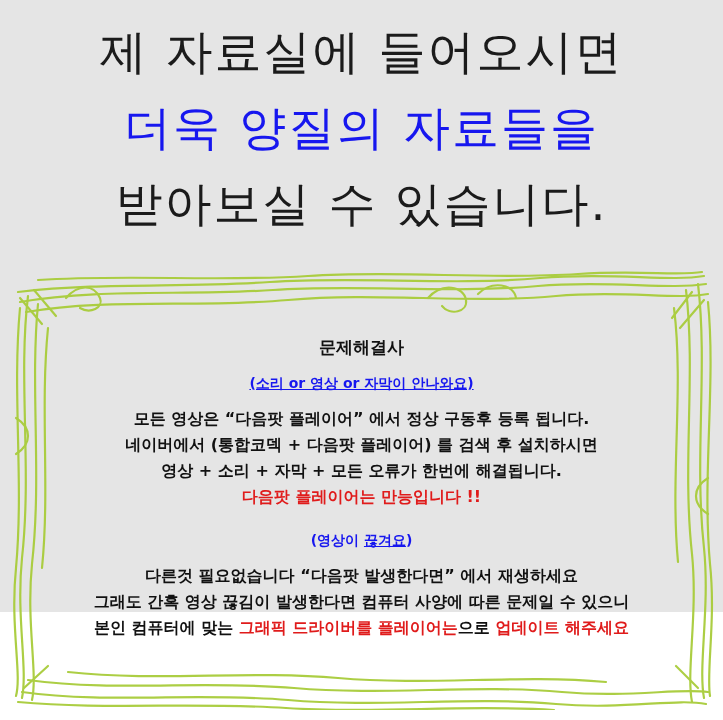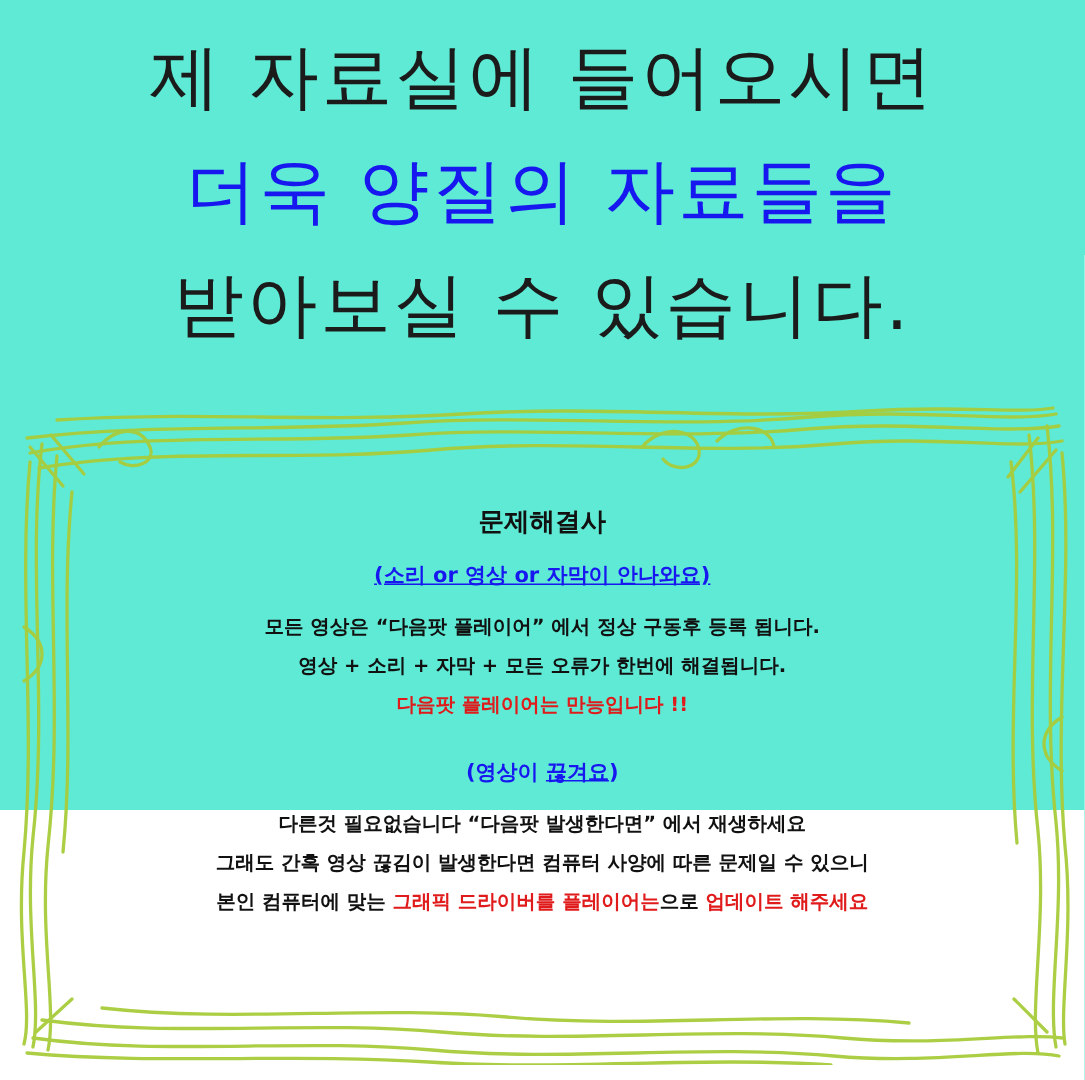--- a/index.html
+++ b/index.html
@@ -9,22 +9,22 @@
   body {
     width: 723px;
     height: 720px;
     background: #ffffff;
     font-family: "Liberation Sans", sans-serif;
     overflow: hidden;
   }
   .page {
     position: relative;
     width: 723px;
-    height: 540px;
-    background: #5eead4;
+    height: 612px;
+    background: #e5e5e5;
   }
 
   
   .headline {
     position: absolute;
     top: 14px;
     left: 0;
     width: 723px;
     text-align: center;
   }
@@ -71,21 +71,21 @@
   .c-sub {
     font-family: "DejaVu Sans", sans-serif;
     font-size: 14px;
     font-weight: bold;
     color: #1717ef;
     margin-bottom: 13px;
     text-decoration: underline;
   }
   .c-line {
     font-family: "DejaVu Sans", sans-serif;
-    font-size: 13px;
+    font-size: 16px;
     font-weight: bold;
     color: #111111;
     line-height: 26px;
   }
   .c-line.red {
     color: #e01b1b;
   }
   .c-gap {
     height: 22px;
   }
@@ -150,20 +150,21 @@
       </g>
     </svg>
   </div>
 
   <div class="content">
     <div class="c-title">문제해결사</div>
 
     <div class="c-sub">(소리 or 영상 or 자막이 안나와요)</div>
 
     <div class="c-line">모든 영상은 “다음팟 플레이어” 에서 정상 구동후 등록 됩니다.</div>
+    <div class="c-line">네이버에서 (통합코덱 + 다음팟 플레이어) 를 검색 후 설치하시면</div>
     <div class="c-line">영상 + 소리 + 자막 + 모든 오류가 한번에 해결됩니다.</div>
 
     <div class="c-line red">다음팟 플레이어는 만능입니다 !!</div>
 
     <div class="c-gap"></div>
 
     <div class="c-sub2">
       <span>(영상이 </span><span class="u">끊겨요</span><span>)</span>
     </div>
 

